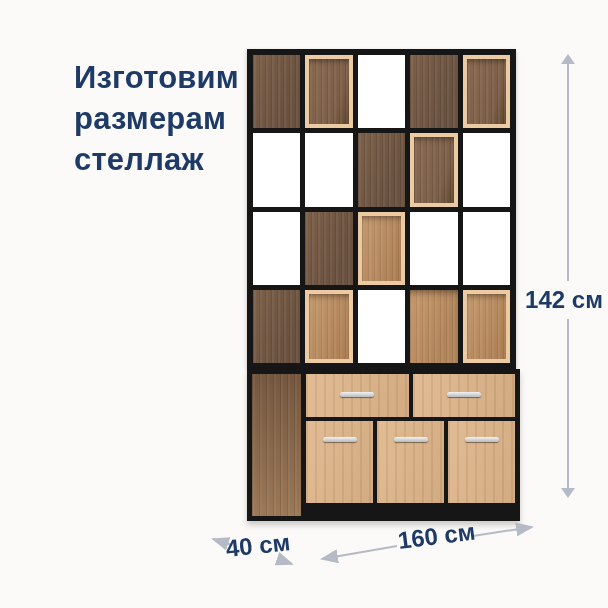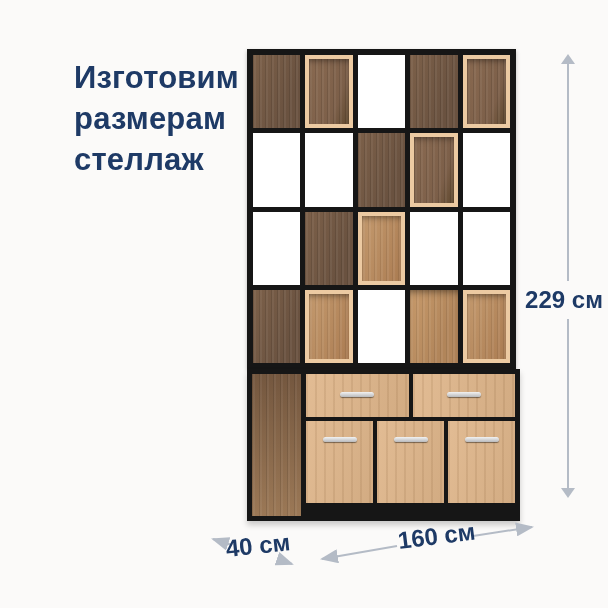--- a/index.html
+++ b/index.html
@@ -145,21 +145,21 @@
           </div>
         <div class="plinth"></div>
       </div>
     </div>
   </div>
 
   <div class="dim-height">
     <span class="ah-up"></span>
     <div class="vline"></div>
     <span class="ah-down"></span>
-    <span class="dim-label">229 см</span>
+    <span class="dim-label">142 см</span>
   </div>
 
   <svg class="dim-svg" viewBox="0 0 355 60" xmlns="http://www.w3.org/2000/svg">
     <defs>
       <marker id="arr" markerWidth="9" markerHeight="7" refX="8" refY="3.5" orient="auto">
         <path class="ah" d="M0,0 L9,3.5 L0,7 Z"></path>
       </marker>
     </defs>
     <line class="dl" x1="207" y1="31" x2="132" y2="44" marker-end="url(#arr)"></line>
     <line class="dl" x1="283" y1="21" x2="342" y2="12" marker-end="url(#arr)"></line>

